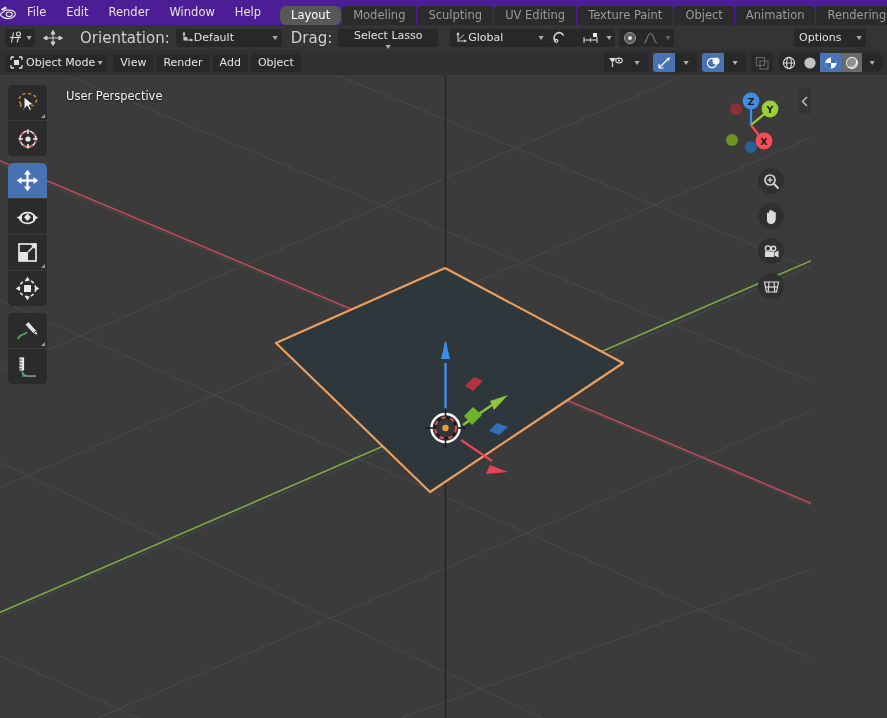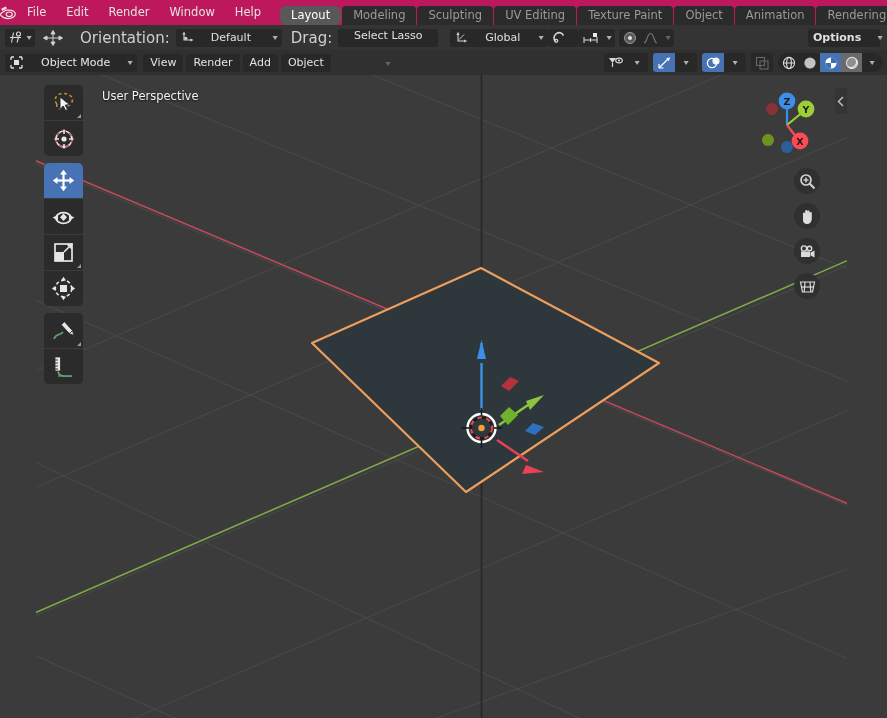--- a/index.html
+++ b/index.html
@@ -7,21 +7,21 @@
     width:887px;height:718px;overflow:hidden;
     font-family:"DejaVu Sans","Liberation Sans",sans-serif;
     font-size:11px;color:#e5e5e5;
     -webkit-font-smoothing:antialiased;
   }
   #app{position:relative;width:887px;height:718px;overflow:hidden;background:#3b3b3b;}
 
   
   .topbar{
     position:absolute;left:0;top:0;width:887px;height:25px;
-    background:#be185d;display:flex;align-items:center;
+    background:#4c1d95;display:flex;align-items:center;
   }
   .blender-logo{width:28px;height:25px;display:flex;align-items:center;justify-content:center;}
   .menu-items{display:flex;align-items:center;height:25px;}
   .menu-item{
     padding:0 10px;height:25px;line-height:25px;color:#e3e3e3;font-size:11.5px;
     white-space:nowrap;cursor:default;
   }
   .ws-tabs{display:flex;align-items:flex-end;height:25px;margin-left:9px;}
   .ws-tab{
     padding:0 11px;height:19px;line-height:19px;font-size:11.5px;color:#9a9a9a;
@@ -35,54 +35,54 @@
     background:#343434;display:flex;align-items:center;padding:0 5px;box-sizing:border-box;
   }
   .ts-btn{
     height:18px;display:flex;align-items:center;gap:3px;background:#282828;
     border-radius:3px;padding:0 4px;margin-right:3px;color:#d4d4d4;font-size:11px;
   }
   .ts-btn.plain{background:transparent;}
   .ts-label{color:#d0d0d0;font-size:15px;margin:0 6px 0 9px;white-space:nowrap;}
   .ts-dropdown{
     height:18px;background:#282828;border-radius:3px;display:flex;align-items:center;
-    padding:0 5px;gap:17px;color:#e0e0e0;font-size:11px;white-space:nowrap;
+    padding:0 5px;gap:0;color:#e0e0e0;font-size:11px;white-space:nowrap;
   }
   .ts-dropdown .val{flex:1;}
   .chev{font-size:8px;color:#b0b0b0;transform:scaleX(1.3);}
   .ts-group{display:flex;align-items:center;background:#282828;border-radius:3px;height:18px;margin-right:4px;}
   .ts-group > div{display:flex;align-items:center;justify-content:center;height:18px;}
 
   
   .vp-header{
     position:absolute;left:0;top:50px;width:887px;height:25px;
     display:flex;align-items:center;padding:0 5px;box-sizing:border-box;
     background:rgba(40,40,40,0.55);
   }
   .mode-btn{
-    height:18px;display:flex;align-items:center;gap:18px;background:#282828;
+    height:18px;display:flex;align-items:center;gap:3px;background:#282828;
     border-radius:3px;padding:0 5px;color:#e8e8e8;font-size:11px;margin-right:6px;
   }
   .hdr-menu{
     height:18px;line-height:18px;padding:0 7px;background:#282828;border-radius:3px;
     color:#e2e2e2;font-size:11px;margin-right:3px;
   }
   .hdr-right{position:absolute;right:4px;top:3px;display:flex;align-items:center;}
   .hdr-seg{display:flex;align-items:center;background:#282828;border-radius:3px;height:19px;margin-left:5px;overflow:hidden;}
   .hdr-seg .cell{width:22px;height:19px;display:flex;align-items:center;justify-content:center;}
   .hdr-seg .cell.on{background:#4772b3;}
   .hdr-seg .cell.off{background:transparent;}
   .hdr-seg .cell.faded{opacity:0.38;}
   .shade-seg{display:flex;align-items:center;background:#282828;border-radius:9px;height:19px;margin-left:5px;overflow:hidden;}
   .shade-seg .cell{width:21px;height:19px;display:flex;align-items:center;justify-content:center;}
   .shade-seg .cell.on{background:#4772b3;}
   .shade-seg .cell.grey{background:#6a6a6a;}
 
   
-  .viewport{position:absolute;left:0;top:75px;width:811px;height:643px;overflow:hidden;background:#3b3b3b;margin-left:36px;}
+  .viewport{position:absolute;left:0;top:75px;width:811px;height:643px;overflow:hidden;background:#3b3b3b;}
   .vp-text{position:absolute;left:66px;top:13px;pointer-events:none;}
   .vp-text div{font-size:11.5px;color:#f2f2f2;line-height:17px;text-shadow:0 1px 2px rgba(0,0,0,.7);}
 
   
   .tools{position:absolute;left:8px;top:10px;width:39px;}
   .tool-grp{background:#2b2b2b;border-radius:5px;margin-bottom:7px;overflow:hidden;}
   .tool{
     width:39px;height:35px;display:flex;align-items:center;justify-content:center;
     position:relative;background:#2b2b2b;
   }
@@ -223,21 +223,21 @@
         <svg width="15" height="12" viewBox="0 0 15 12">
           <path d="M1 11 C4 11 4 1.5 7.5 1.5 C11 1.5 11 11 14 11" fill="none" stroke="#cdcdcd" stroke-width="1.2"></path>
         </svg>
       </div>
       <div style="width:13px;opacity:.45;">
           <span class="chev">▾</span>
         </div>
     </div>
 
     <div style="flex:1;"></div>
-    <div class="ts-dropdown" style="width:62px;margin-right:2px;font-weight:bold;">
+    <div class="ts-dropdown" style="width:62px;margin-right:16px;">
       <span class="val">Options</span>
       <span class="chev">▾</span>
     </div>
   </div>
 
   <div class="vp-header">
     <div class="mode-btn">
       <svg width="13" height="13" viewBox="0 0 13 13">
         <path d="M1 1 L1 4 M1 1 L4 1 M12 1 L9 1 M12 1 L12 4 M1 12 L1 9 M1 12 L4 12 M12 12 L12 9 M12 12 L9 12" stroke="#e0e0e0" stroke-width="1.3" fill="none"></path>
         <rect x="4" y="4" width="5" height="5" fill="#e0e0e0"></rect>

